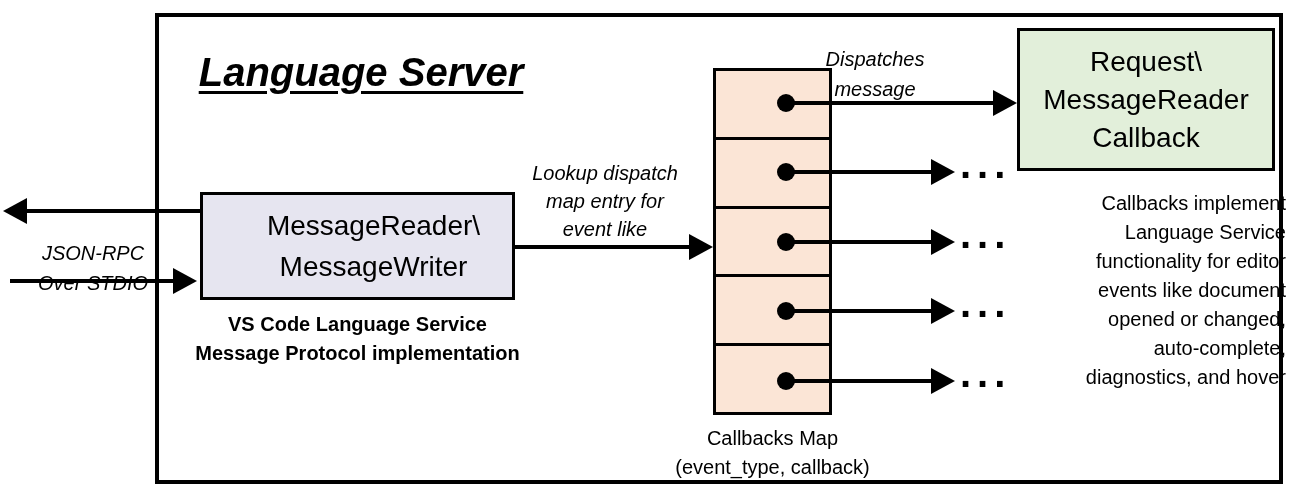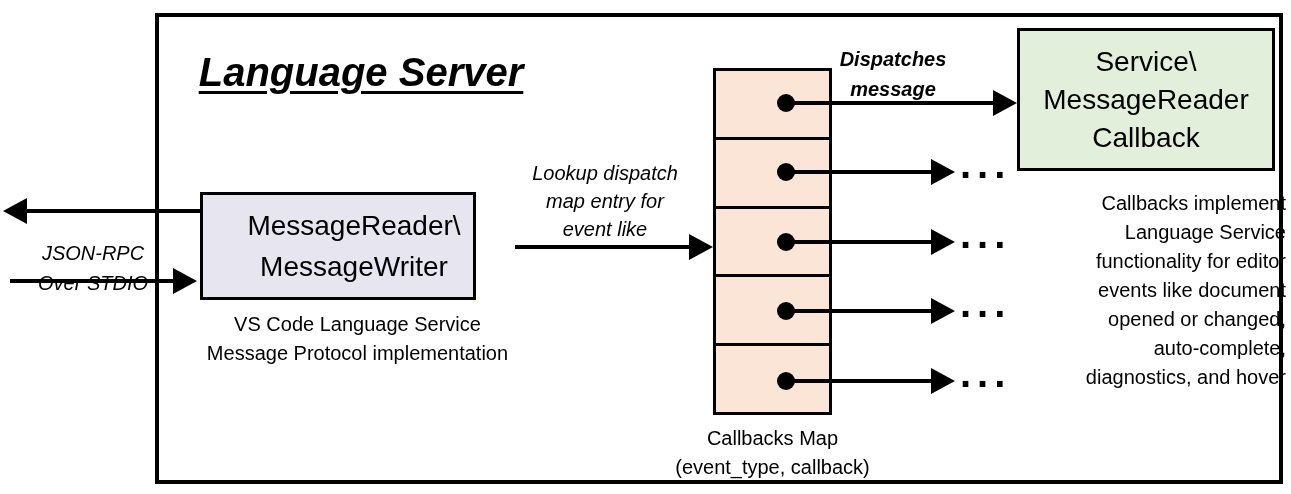--- a/index.html
+++ b/index.html
@@ -39,54 +39,54 @@
     box-sizing: border-box;
     border: 3px solid #000;
     display: flex;
     flex-direction: column;
     align-items: center;
     justify-content: center;
     text-align: center;
   }
   .message-box {
     left: 200px; top: 192px;
-    width: 276px; height: 108px;
+    width: 315px; height: 108px;
     background: #e6e5f0;
     font-size: 28px;
     line-height: 41px;
     padding-left: 32px;
   }
   .callback-box {
     left: 1017px; top: 28px;
     width: 258px; height: 143px;
     background: #e2efda;
     font-size: 28px;
     line-height: 38px;
   }
   .caption {
     font-size: 20px;
     line-height: 29px;
     text-align: center;
   }
-  .msg-caption { left: 185px; top: 310px; width: 345px; }
+  .msg-caption { left: 185px; top: 310px; width: 345px; font-weight: bold; }
   .map-caption { left: 652px; top: 424px; width: 241px; }
   .note {
     left: 1008px; top: 189px; width: 278px;
     font-size: 20px;
     line-height: 29px;
     text-align: right;
   }
   .flow-label {
     font-style: italic;
     font-size: 20px;
     text-align: center;
   }
   .io-label    { left: 17px;  top: 232px; width: 152px; line-height: 30px; margin-top: 6px; }
   .lookup-label{ left: 510px; top: 159px; width: 190px; line-height: 28px; }
-  .disp-label  { left: 818px; top: 44px;  width: 150px; line-height: 30px; font-weight: bold; }
+  .disp-label  { left: 800px; top: 44px;  width: 150px; line-height: 30px; }
   .dispatch-map {
     left: 713px; top: 68px;
     width: 119px; height: 347px;
     box-sizing: border-box;
     border: 3px solid #000;
     display: flex;
     flex-direction: column;
   }
   .dispatch-cell {
     flex: 1;
@@ -153,21 +153,21 @@
     <div class="dispatch-cell"></div>
     <div class="dispatch-cell"></div>
   </div>
 
   <div class="abs caption map-caption">
     <div>Callbacks Map</div>
     <div>(event_type, callback)</div>
   </div>
 
   <div class="abs node-box callback-box">
-    <div>Service\</div>
+    <div>Request\</div>
     <div>MessageReader</div>
     <div>Callback</div>
   </div>
 
   <div class="abs note">
     <div>Callbacks implement</div>
     <div>Language Service</div>
     <div>functionality for editor</div>
     <div>events like document</div>
     <div>opened or changed,</div>

